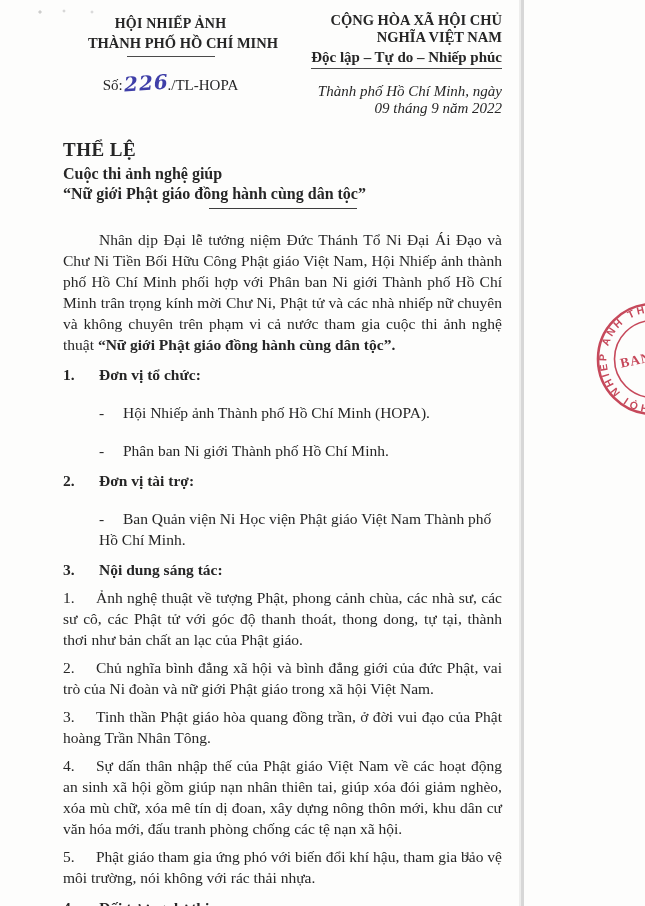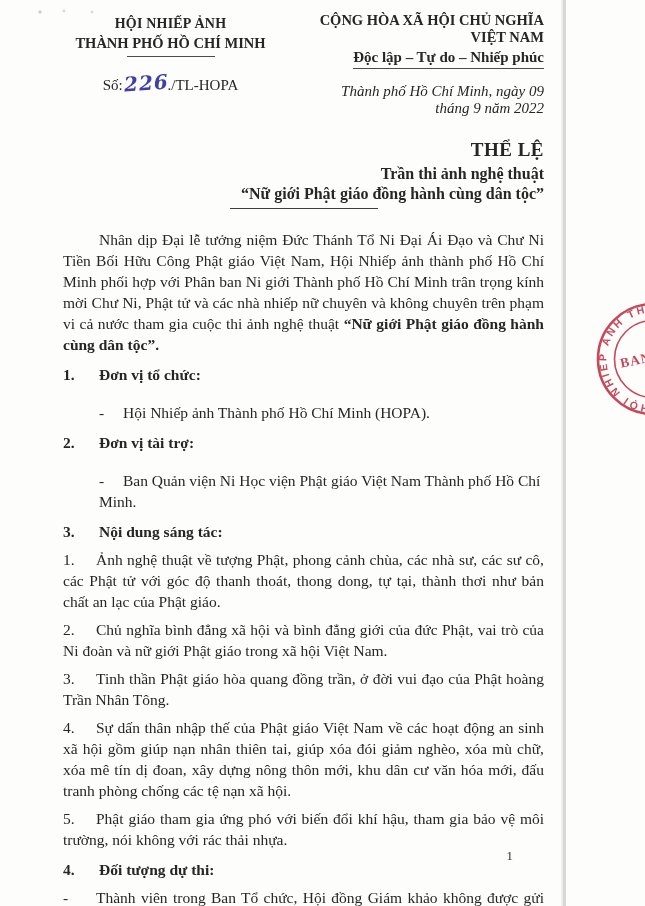--- a/index.html
+++ b/index.html
@@ -5,43 +5,43 @@
   * { margin: 0; padding: 0; box-sizing: border-box; }
   html, body { width: 645px; height: 906px; overflow: hidden; }
   body {
     background: #fdfdfc;
     font-family: "Liberation Serif", "DejaVu Serif", serif;
     color: #262626;
     position: relative;
   }
   .page {
     position: relative;
-    width: 566px; height: 906px;
+    width: 524px; height: 906px;
     padding: 12px 22px 0 63px;
   }
   
   .hdr { display: flex; width: 100%; }
   .hdr-left { width: 215px; text-align: center; padding-top: 4px; }
   .hdr-right { flex: 1; text-align: right; padding-left: 28px; }
   .org1 { font-weight: bold; font-size: 14px; letter-spacing: .2px; }
-  .org2 { font-weight: bold; font-size: 14.5px; margin-top: 3px; }
+  .org2 { font-weight: bold; font-size: 14.5px; margin-top: 3px; text-align: right; }
   .org-rule { width: 88px; border-bottom: 1.3px solid #4a4a4a; margin: 4px auto 0 auto; }
   .doc-no { margin-top: 14px; font-size: 15px; white-space: nowrap; }
   .doc-no .hand {
     color: #3f3fa8; font-size: 20px; font-style: italic; font-weight: bold;
     font-family: "DejaVu Serif", serif;
     display: inline-block; transform: rotate(-4deg); letter-spacing: 1px;
     margin: 0 -1px 0 1px;
   }
   .nat1 { font-weight: bold; font-size: 14.5px; }
   .nat2 { font-weight: bold; font-size: 15px; margin-top: 3px; display: inline-block;
           border-bottom: 1.3px solid #4a4a4a; padding-bottom: 2px; }
   .dateline { font-style: italic; font-size: 15px; margin-top: 14px; }
   
-  .title-block { text-align: right; margin-top: 22px; }
+  .title-block { text-align: left; margin-top: 22px; }
   .t-main { font-weight: bold; font-size: 19px; letter-spacing: .5px; }
   .t-sub1 { font-weight: bold; font-size: 16px; margin-top: 4px; }
   .t-sub2 { font-weight: bold; font-size: 16px; margin-top: 2px; }
   .t-rule { width: 148px; border-bottom: 1.4px solid #3d3d3d; margin: 5px auto 0 auto; }
   
   .body-text { margin-top: 20px; font-size: 15.5px; line-height: 21px; }
   p.para { text-align: justify; }
   .intro { text-indent: 36px; margin-bottom: 6px; margin-top: 12px; }
   .b { font-weight: bold; }
   .sec-head { display: flex; margin-top: 9px; font-weight: bold; font-size: 15.5px; }
@@ -85,35 +85,36 @@
     </div>
     <div class="hdr-right">
       <div class="nat1">CỘNG HÒA XÃ HỘI CHỦ NGHĨA VIỆT NAM</div>
       <div><span class="nat2">Độc lập – Tự do – Nhiếp phúc</span></div>
       <div class="dateline">Thành phố Hồ Chí Minh, ngày 09 tháng 9 năm 2022</div>
     </div>
   </div>
 
   <div class="title-block">
     <div class="t-main">THỂ LỆ</div>
-    <div class="t-sub1">Trần thi ảnh nghệ thuật</div>
+    <div class="t-sub1">Cuộc thi ảnh nghệ giúp</div>
     <div class="t-sub2">“Nữ giới Phật giáo đồng hành cùng dân tộc”</div>
     <div class="t-rule"></div>
   </div>
 
   <div class="body-text">
 
     <p class="para intro"><span>Nhân dịp Đại lễ tưởng niệm Đức Thánh Tổ Ni Đại Ái Đạo và Chư Ni Tiền Bối Hữu Công Phật giáo Việt Nam, Hội Nhiếp ảnh thành phố Hồ Chí Minh phối hợp với Phân ban Ni giới Thành phố Hồ Chí Minh trân trọng kính mời Chư Ni, Phật tử và các nhà nhiếp nữ chuyên và không chuyên trên phạm vi cả nước tham gia cuộc thi ảnh nghệ thuật</span> <span class="b">“Nữ giới Phật giáo đồng hành cùng dân tộc”.</span></p>
 
     <div class="sec-head">
       <span class="sec-num">1.</span>
       <span>Đơn vị tổ chức:</span>
     </div>
     <div class="dash-list">
       <div class="dash-item"><span class="bullet">-</span><span>Hội Nhiếp ảnh Thành phố Hồ Chí Minh (HOPA).</span></div>
+      <div class="dash-item"><span class="bullet">-</span><span>Phân ban Ni giới Thành phố Hồ Chí Minh.</span></div>
     </div>
 
     <div class="sec-head">
       <span class="sec-num">2.</span>
       <span>Đơn vị tài trợ:</span>
     </div>
     <div class="dash-list">
       <div class="dash-item"><span class="bullet">-</span><span>Ban Quản viện Ni Học viện Phật giáo Việt Nam Thành phố Hồ Chí Minh.</span></div>
     </div>
 

